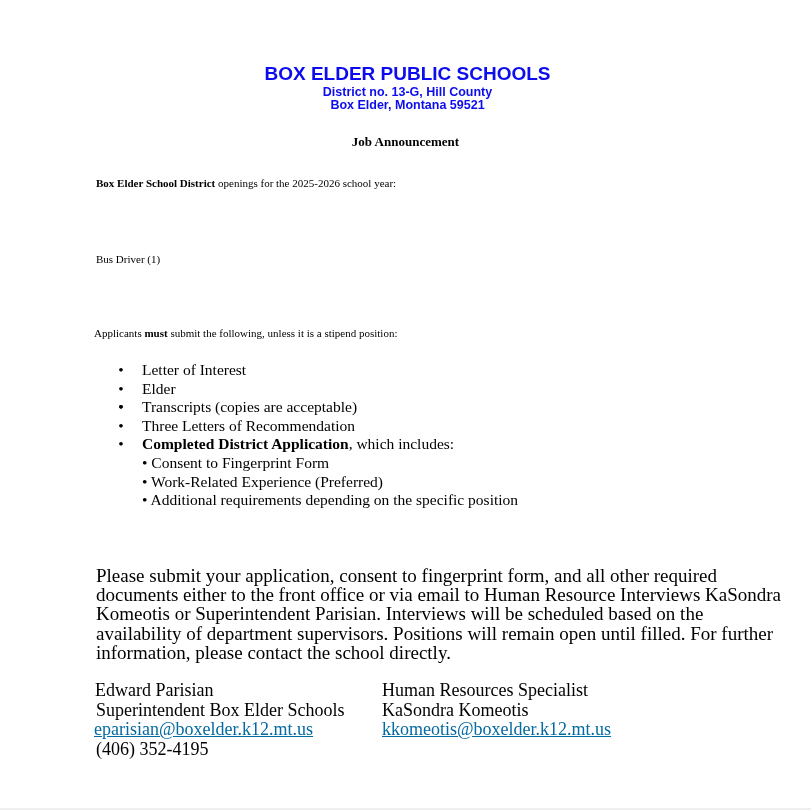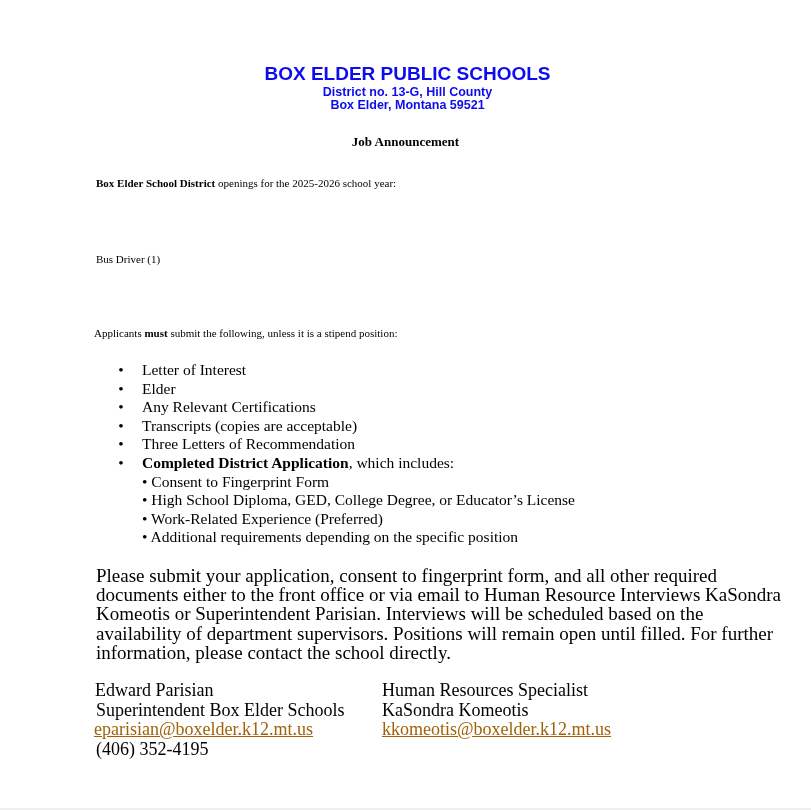--- a/index.html
+++ b/index.html
@@ -103,21 +103,21 @@
 
     .sig {
       font-size: 18px;
       line-height: 19.6px;
     }
     .sig-left { left: 95px; top: 681px; }
     .sig-right { left: 382px; top: 681px; }
     .sig .row { display: block; white-space: nowrap; }
     .sig .indent { padding-left: 1px; }
     a.email {
-      color: #a16207;
+      color: #0369a1;
       text-decoration: underline;
     }
     b { font-weight: bold; }
   </style>
 </head>
 <body>
 
 <div class="page">
 
   <div class="abs hdr-title">BOX ELDER PUBLIC SCHOOLS</div>
@@ -140,35 +140,33 @@
     <li class="req-item">
       <span class="bullet">•</span>
       <span>Letter of Interest</span>
     </li>
     <li class="req-item">
       <span class="bullet">•</span>
       <span>Elder</span>
     </li>
     <li class="req-item">
       <span class="bullet">•</span>
-      <span>Any Relevant Certifications</span>
     </li>
     <li class="req-item">
       <span class="bullet">•</span>
       <span>Transcripts (copies are acceptable)</span>
     </li>
     <li class="req-item">
       <span class="bullet">•</span>
       <span>Three Letters of Recommendation</span>
     </li>
     <li class="req-item">
       <span class="bullet">•</span>
       <b>Completed District Application</b><span>, which includes:</span>
       <div class="sub-item">• Consent to Fingerprint Form</div>
-      <div class="sub-item">• High School Diploma, GED, College Degree, or Educator’s License</div>
       <div class="sub-item">• Work-Related Experience (Preferred)</div>
       <div class="sub-item">• Additional requirements depending on the specific position</div>
     </li>
   </ul>
 
   <div class="abs para">
     <span class="line">Please submit your application, consent to fingerprint form, and all other required</span>
     <span class="line">documents either to the front office or via email to Human Resource Interviews KaSondra</span>
     <span class="line">Komeotis or Superintendent Parisian. Interviews will be scheduled based on the</span>
     <span class="line">availability of department supervisors. Positions will remain open until filled. For further</span>

